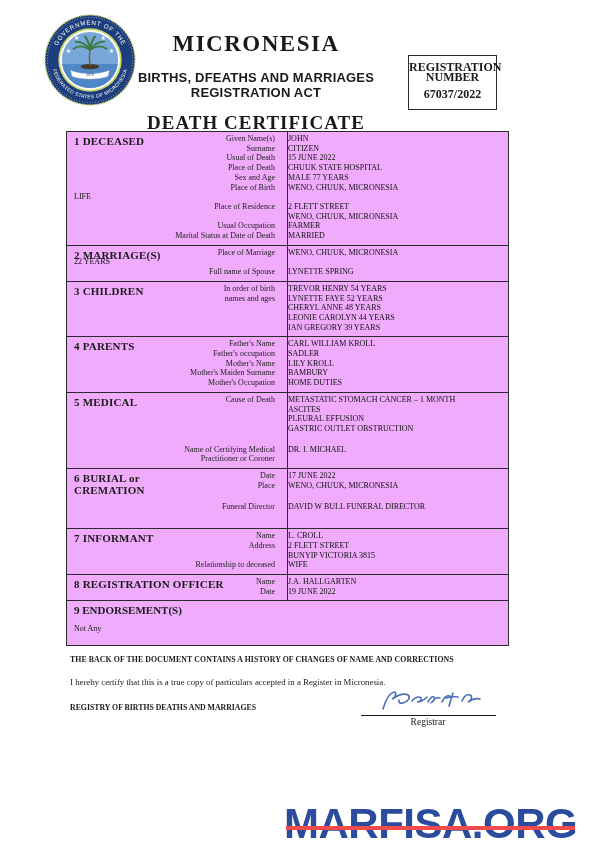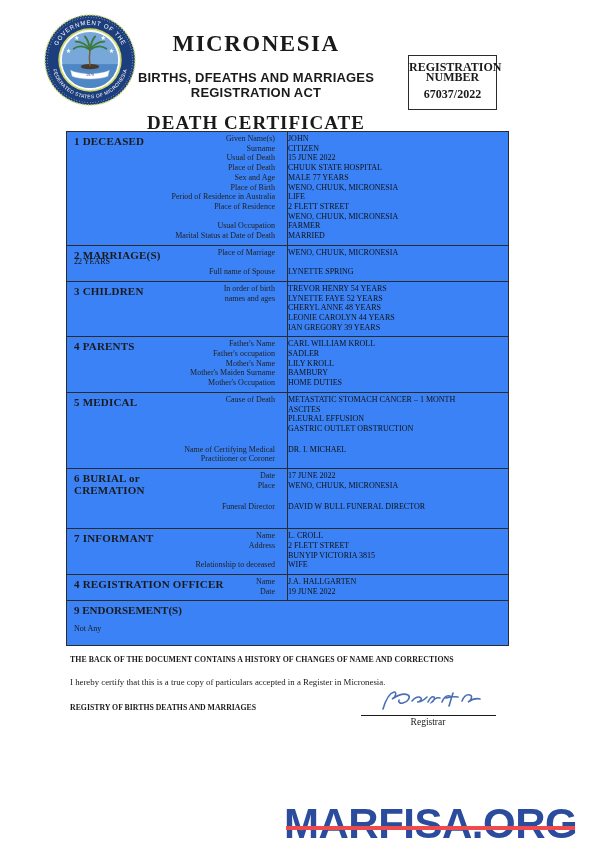--- a/index.html
+++ b/index.html
@@ -17,21 +17,21 @@
   .document-title { font-size: 19px; font-weight: bold; margin-top: 12px; letter-spacing: 1px; }
   .reg-box {
     position: absolute; left: 408px; top: 55px; width: 89px; height: 55px;
     border: 1.5px solid #2b2b2b; text-align: center; font-weight: bold;
     font-size: 12px; line-height: 10px; padding-top: 6px;
   }
   .reg-label { white-space: pre-line; }
   .reg-number { margin-top: 7px; }
 
   
-  .cert-table { position: absolute; left: 66px; top: 131px; width: 443px; border: 1.5px solid #2b2b2b; background: #3b82f6; }
+  .cert-table { position: absolute; left: 66px; top: 131px; width: 443px; border: 1.5px solid #2b2b2b; background: #f0abfc; }
   .section { position: relative; border-bottom: 1px solid #2b2b2b; }
   .section:last-child { border-bottom: 0; }
   .divider { position: absolute; left: 220px; top: 0; bottom: 0; width: 1px; background: #2b2b2b; }
   .sec-title { position: absolute; left: 7px; top: 3px; font-weight: bold; font-size: 11px; line-height: 12px; white-space: pre-line; letter-spacing: 0.2px; }
   .fields { padding: 2px 0 4px; }
   .field { display: flex; }
   .field.gap { margin-top: 11px; }
   .lbl { flex: 0 0 214px; text-align: right; padding-right: 6px; font-size: 8px; line-height: 9.7px; white-space: pre-line; color: #222; }
   .val { flex: 1; padding-left: 7px; font-size: 8px; line-height: 9.7px; white-space: pre-line; color: #111; }
   .section:nth-child(6) .fields { padding-bottom: 17px; }
@@ -140,21 +140,20 @@
           </div>
           <div class="field">
             <div class="lbl">Sex and Age</div>
             <div class="val">MALE 77 YEARS</div>
           </div>
           <div class="field">
             <div class="lbl">Place of Birth</div>
             <div class="val">WENO, CHUUK, MICRONESIA</div>
           </div>
           <div class="field">
-            <div class="lbl">Period of Residence in Australia</div>
             <div class="val">LIFE</div>
           </div>
           <div class="field">
             <div class="lbl">Place of Residence</div>
             <div class="val">2 FLETT STREET
 WENO, CHUUK, MICRONESIA</div>
           </div>
           <div class="field">
             <div class="lbl">Usual Occupation</div>
             <div class="val">FARMER</div>
@@ -273,21 +272,21 @@
             <div class="val">2 FLETT STREET
 BUNYIP VICTORIA 3815</div>
           </div>
           <div class="field">
             <div class="lbl">Relationship to deceased</div>
             <div class="val">WIFE</div>
           </div>
         </div>
       </div>
       <div class="section">
-        <div class="sec-title">4 REGISTRATION OFFICER</div>
+        <div class="sec-title">8 REGISTRATION OFFICER</div>
         <div class="divider"></div>
         <div class="fields">
           <div class="field">
             <div class="lbl">Name</div>
             <div class="val">J.A. HALLGARTEN</div>
           </div>
           <div class="field">
             <div class="lbl">Date</div>
             <div class="val">19 JUNE 2022</div>
           </div>

